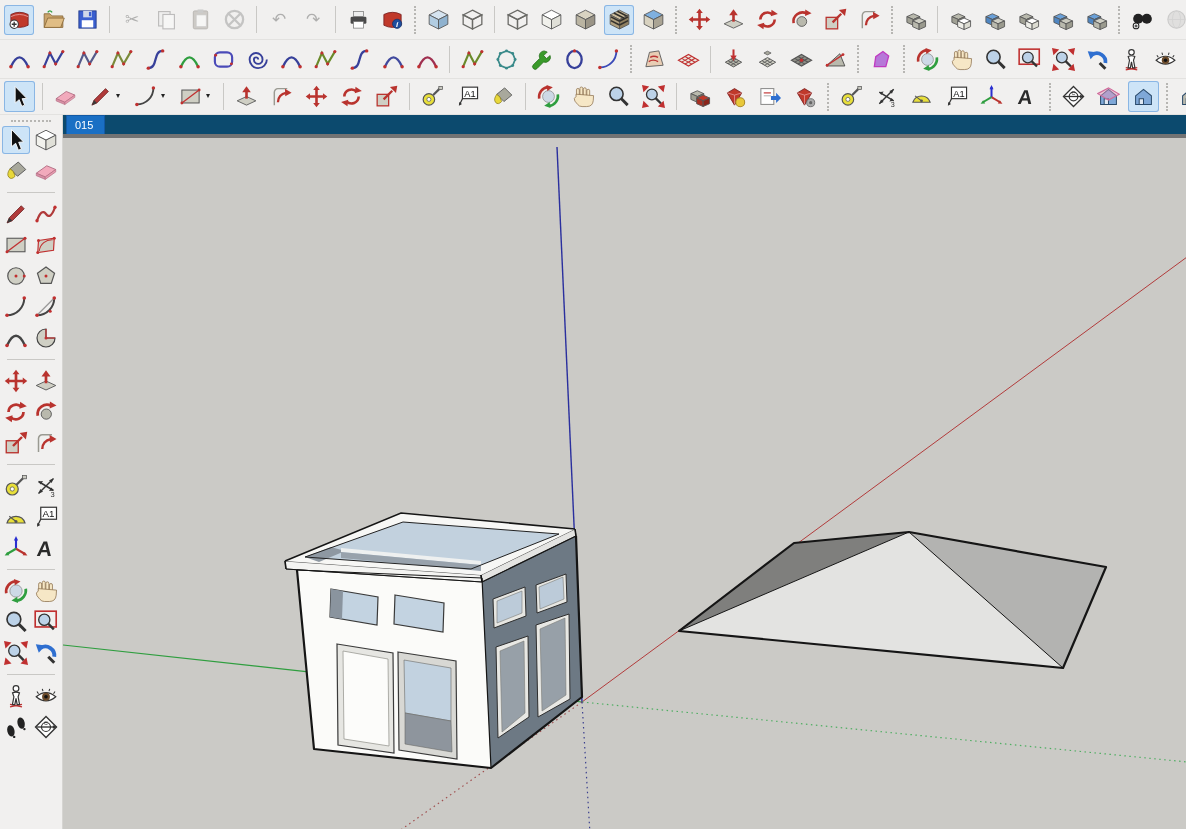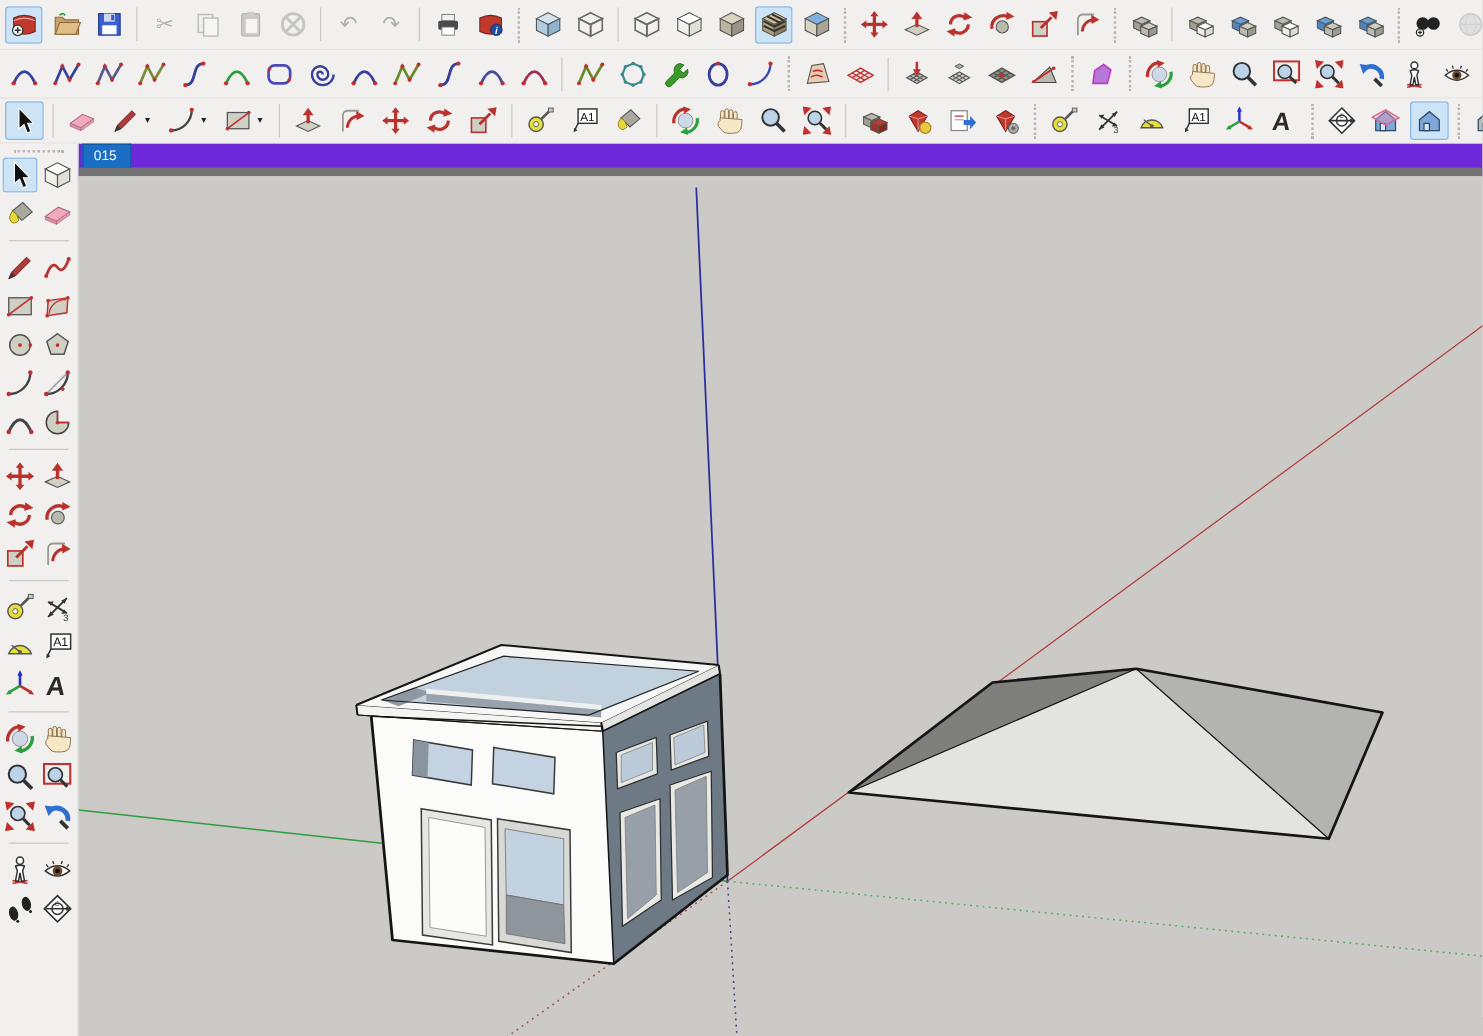--- a/index.html
+++ b/index.html
@@ -22,21 +22,21 @@
   
   .workspace{flex:1;display:flex;min-height:0;}
   .sidebar{width:62px;background:#f1f0ef;border-right:1px solid #d6d5d2;display:flex;flex-direction:column;align-items:center;padding-top:3px;}
   .shandle{width:40px;border-top:2px dotted #b7b6b3;margin:2px 0 4px 0}
   .sgrid{display:grid;grid-template-columns:30px 30px;justify-items:center;row-gap:3px;}
   .sbtn{width:28px;height:28px;border-radius:3px;display:flex;align-items:center;justify-content:center}
   .sbtn svg{width:24px;height:24px;display:block}
   .sbtn.sel{background:#cde4f7;box-shadow:inset 0 0 0 1px #8ab6e4;}
   .ssep{grid-column:1/3;width:48px;height:1px;background:#c9c8c5;margin:4px 0}
   .main{flex:1;display:flex;flex-direction:column;min-width:0}
-  .tabbar{height:20px;background:#6d28d9;border-bottom:7px solid #737373;display:flex;align-items:center;padding-left:3px}
+  .tabbar{height:20px;background:#0c4a6e;border-bottom:4px solid #737373;display:flex;align-items:center;padding-left:3px}
   .scene-tab{background:#1a6fc4;color:#fff;font-size:11px;line-height:18px;height:18px;padding:0 11px 0 8px;border:1px solid #1259a5;border-bottom:none;}
   .canvas{flex:1;position:relative;background:#cbcac6}
   .canvas svg{display:block}
 </style>
 </head>
 <body>
 
 <svg width="0" height="0" style="position:absolute" aria-hidden="true">
 <defs>
 <symbol id="s-cube" viewBox="0 0 16 16">

